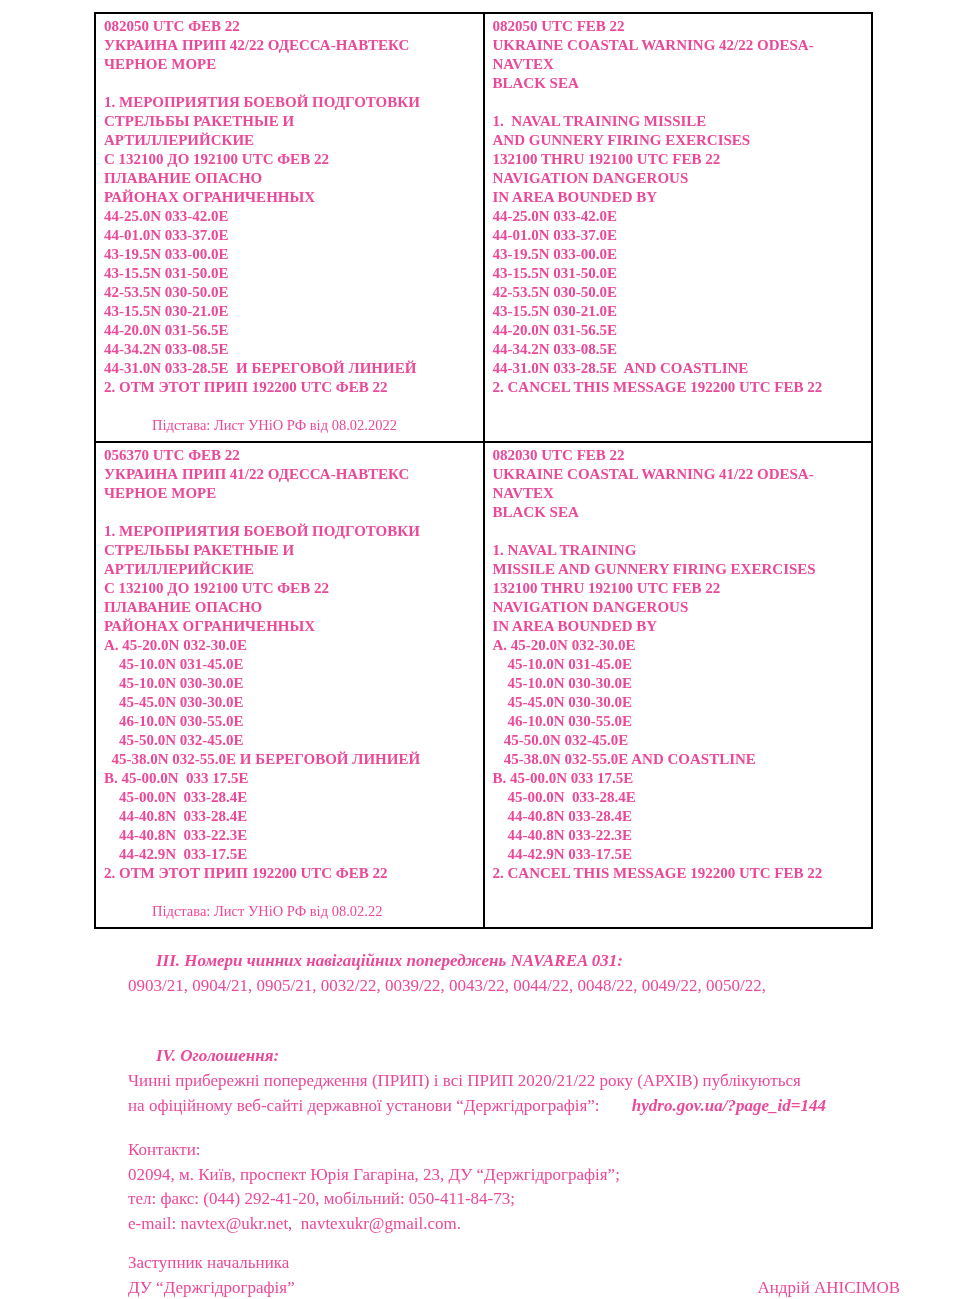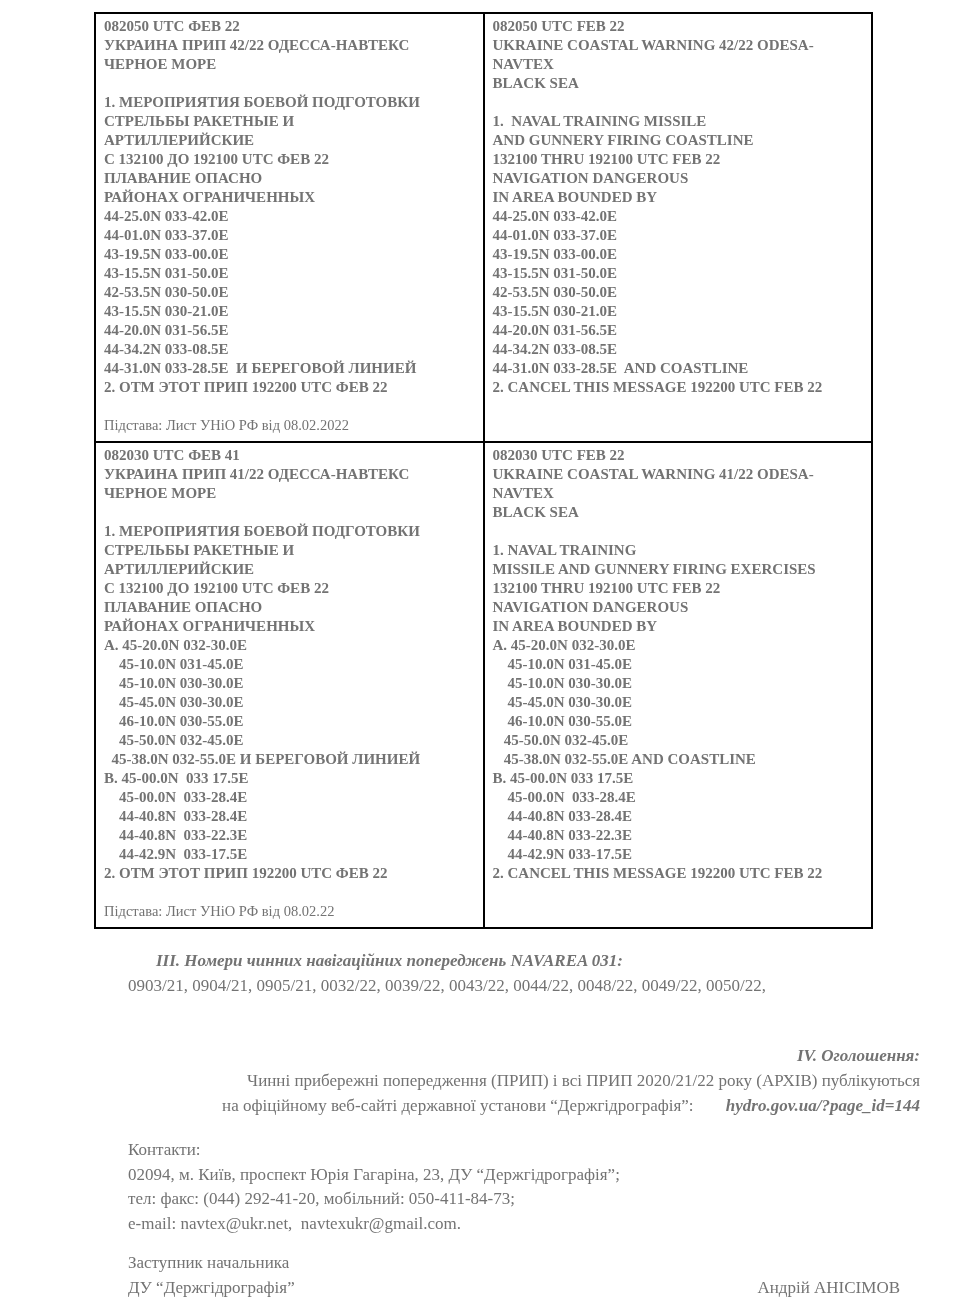--- a/index.html
+++ b/index.html
@@ -1,21 +1,21 @@
 <!DOCTYPE html>
 <html><head>
 <meta charset="utf-8">
 <style>
   html, body { margin: 0; padding: 0; background: #ffffff; }
   .page {
     position: relative;
     width: 963px;
     height: 1299px;
     background: #ffffff;
-    color: #737373;
+    color: #ec4899;
     font-family: "Liberation Serif", "DejaVu Serif", serif;
     overflow: hidden;
   }
 
   
   .warning-table {
     position: absolute;
     left: 94px;
     top: 12px;
     width: 779px;
@@ -33,36 +33,37 @@
   }
   .cell-lines .line {
     white-space: pre-wrap;
     min-height: 19px;
   }
   .note {
     font-weight: normal;
     font-size: 14.5px;
     margin-top: 19px;
     white-space: pre-wrap;
+    margin-left: 48px;
   }
 
   
   .section {
     position: absolute;
     left: 128px;
     width: 792px;
     font-size: 17px;
     line-height: 25px;
   }
   .section .line { white-space: pre-wrap; min-height: 25px; }
   .bold-italic { font-weight: bold; font-style: italic; margin-left: 28px; }
   .bold { font-weight: normal; }
 
   .section-navarea { top: 948px; }
-  .section-announcements { top: 1043px; text-align: right; }
+  .section-announcements { top: 1043px; }
   .section-contacts { top: 1138px; line-height: 24.5px; }
   .section-contacts .line { min-height: 24.5px; }
   .section-signature { top: 1250px; }
   .sig-row {
     display: flex;
     justify-content: space-between;
     width: 772px;
   }
 </style>
 </head>
@@ -99,41 +100,41 @@
         <div class="note">Підстава: Лист УНіО РФ від 08.02.2022</div>
       </td>
       <td>
         <div class="cell-lines">
               <div class="line">082050 UTC FEB 22</div>
               <div class="line">UKRAINE COASTAL WARNING 42/22 ODESA-</div>
               <div class="line">NAVTEX</div>
               <div class="line">BLACK SEA</div>
               <div class="line">&nbsp;</div>
               <div class="line">1.  NAVAL TRAINING MISSILE</div>
-              <div class="line">AND GUNNERY FIRING COASTLINE</div>
+              <div class="line">AND GUNNERY FIRING EXERCISES</div>
               <div class="line">132100 THRU 192100 UTC FEB 22</div>
               <div class="line">NAVIGATION DANGEROUS</div>
               <div class="line">IN AREA BOUNDED BY</div>
               <div class="line">44-25.0N 033-42.0E</div>
               <div class="line">44-01.0N 033-37.0E</div>
               <div class="line">43-19.5N 033-00.0E</div>
               <div class="line">43-15.5N 031-50.0E</div>
               <div class="line">42-53.5N 030-50.0E</div>
               <div class="line">43-15.5N 030-21.0E</div>
               <div class="line">44-20.0N 031-56.5E</div>
               <div class="line">44-34.2N 033-08.5E</div>
               <div class="line">44-31.0N 033-28.5E  AND COASTLINE</div>
               <div class="line">2. CANCEL THIS MESSAGE 192200 UTC FEB 22</div>
             </div>
       </td>
     </tr>
     <tr>
       <td>
         <div class="cell-lines">
-              <div class="line">082030 UTC ФЕВ 41</div>
+              <div class="line">056370 UTC ФЕВ 22</div>
               <div class="line">УКРАИНА ПРИП 41/22 ОДЕССА-НАВТЕКС</div>
               <div class="line">ЧЕРНОЕ МОРЕ</div>
               <div class="line">&nbsp;</div>
               <div class="line">1. МЕРОПРИЯТИЯ БОЕВОЙ ПОДГОТОВКИ</div>
               <div class="line">СТРЕЛЬБЫ РАКЕТНЫЕ И</div>
               <div class="line">АРТИЛЛЕРИЙСКИЕ</div>
               <div class="line">С 132100 ДО 192100 UTC ФЕВ 22</div>
               <div class="line">ПЛАВАНИЕ ОПАСНО</div>
               <div class="line">РАЙОНАХ ОГРАНИЧЕННЫХ</div>
               <div class="line">А. 45-20.0N 032-30.0E</div>

